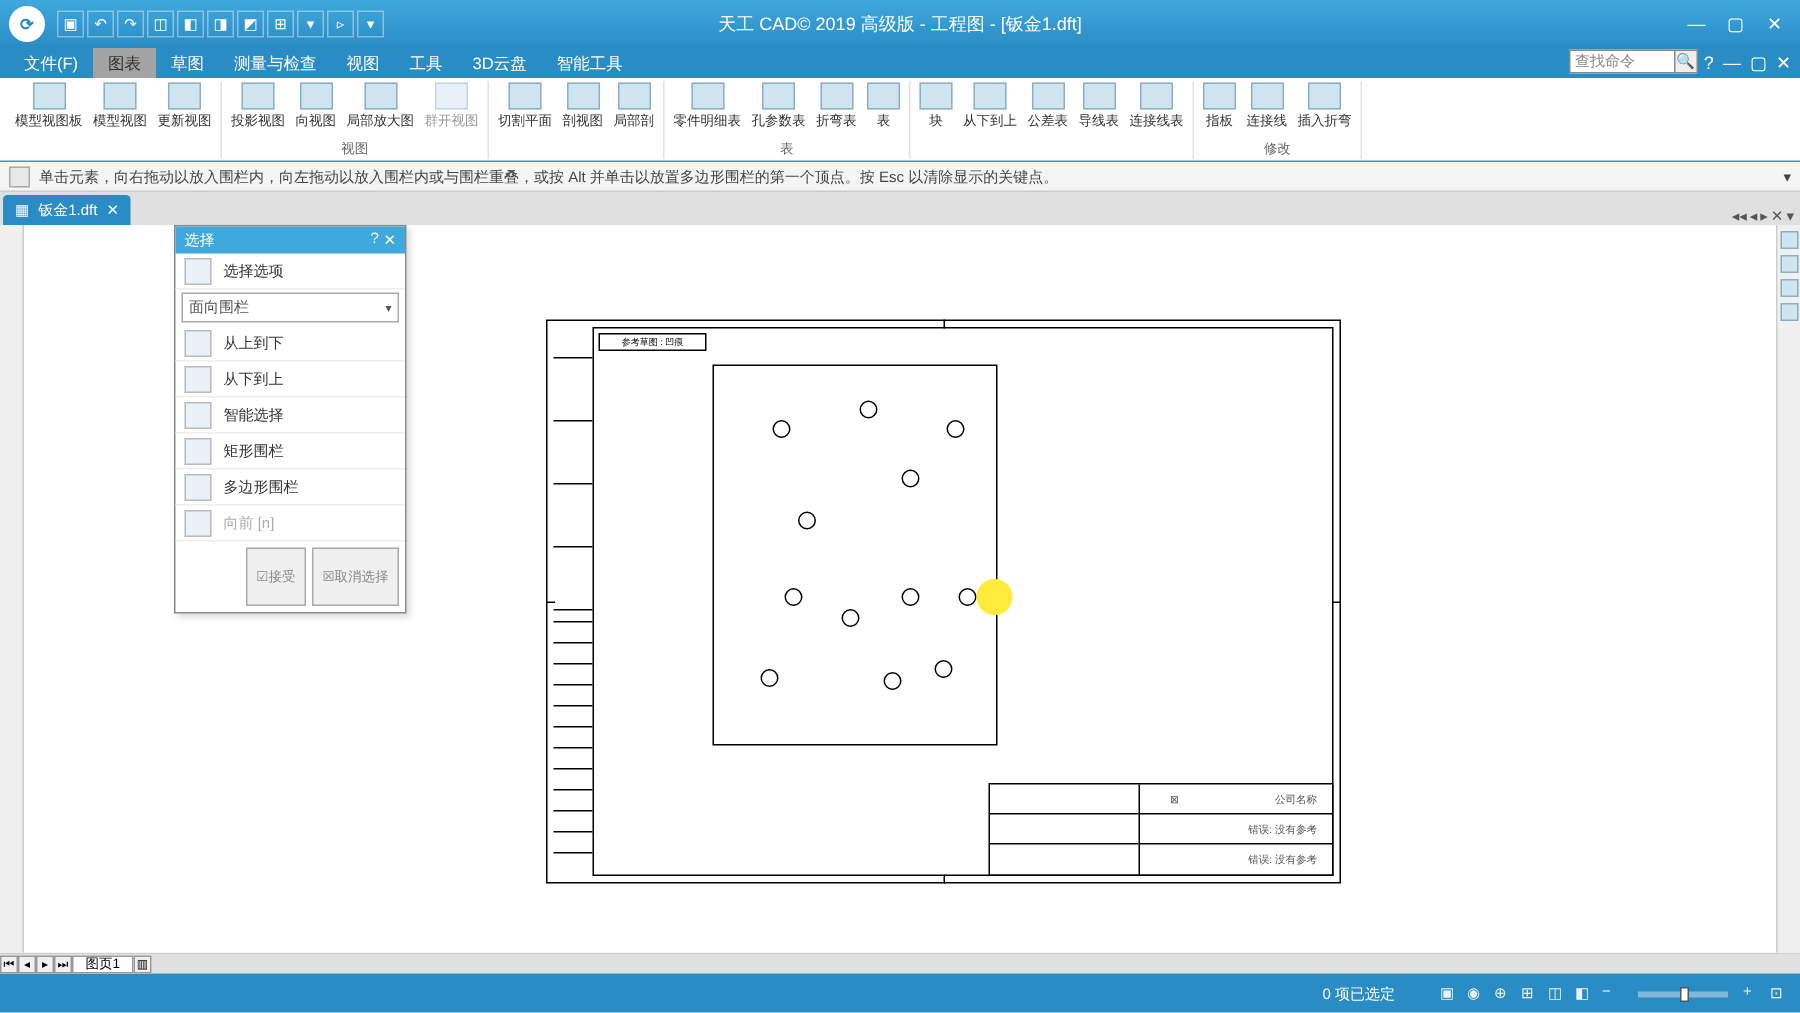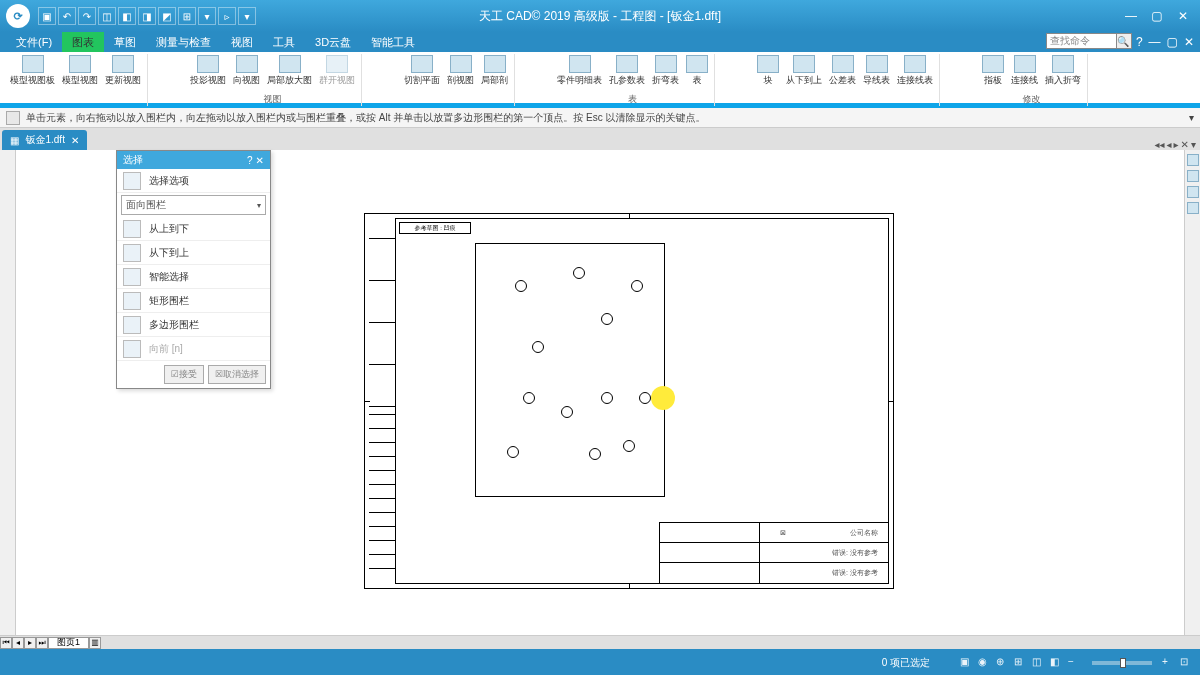--- a/index.html
+++ b/index.html
@@ -10,27 +10,27 @@
 .titlebar .round-btn { width: 24px; height: 24px; border-radius: 50%; background: #fff; margin-left: 6px; display: flex; align-items: center; justify-content: center; color: #2a8cc4; font-weight: bold; }
 .qat { display: flex; gap: 2px; margin-left: 8px; }
 .qat-btn { width: 18px; height: 18px; border: 1px solid rgba(255,255,255,0.4); display: flex; align-items: center; justify-content: center; font-size: 10px; cursor: pointer; }
 .title-text { position: absolute; left: 50%; transform: translateX(-50%); font-size: 12px; }
 .win-controls { margin-left: auto; display: flex; gap: 4px; padding-right: 6px; }
 .win-btn { width: 22px; height: 18px; display: flex; align-items: center; justify-content: center; cursor: pointer; font-size: 12px; }
 
 
 .menubar { height: 20px; background: #2a8cc4; display: flex; align-items: center; padding-left: 6px; color: #fff; position: relative; }
 .menu-item { padding: 0 10px; font-size: 11px; cursor: pointer; height: 100%; display: flex; align-items: center; }
-.menu-item.active { background: #22c55e; color: #333; }
+.menu-item.active { background: #a3a3a3; color: #333; }
 .search-box { position: absolute; right: 70px; top: 1px; width: 84px; height: 16px; background: #fff; border: 1px solid #888; display: flex; align-items: center; font-size: 10px; color: #888; padding: 0 3px; }
 .search-icon-btn { position: absolute; right: 68px; top: 1px; width: 16px; height: 16px; background: #eee; border: 1px solid #888; display:flex;align-items:center;justify-content:center;font-size:10px;cursor:pointer; }
 .menubar-right { position: absolute; right: 6px; display: flex; gap: 6px; font-size: 12px; }
 
 
-.ribbon { height: 56px; background: #fff; border-bottom: 5px solid #0ea5e9; display: flex; align-items: flex-start; padding: 2px 4px; gap: 36px; }
+.ribbon { height: 56px; background: #fff; border-bottom: 1px solid #0ea5e9; display: flex; align-items: flex-start; padding: 2px 4px; }
 .ribbon-group { display: flex; flex-direction: column; align-items: center; padding: 0 4px; border-right: 1px solid #e0e0e0; height: 52px; }
 .ribbon-row { display: flex; gap: 3px; }
 .ribbon-btn { display: flex; flex-direction: column; align-items: center; cursor: pointer; padding: 1px 2px; }
 .ribbon-icon { width: 22px; height: 18px; background: #d0e5f0; border: 1px solid #88b0c8; }
 .ribbon-label { font-size: 9px; color: #333; margin-top: 1px; white-space: nowrap; }
 .group-label { font-size: 9px; color: #666; margin-top: auto; }
 
 
 .hintbar { height: 20px; background: #f5f5f5; border-bottom: 1px solid #ccc; display: flex; align-items: center; padding: 0 6px; font-size: 10px; color: #444; }
 .hint-arrow { width: 14px; height: 14px; border: 1px solid #aaa; background: #e8e8e8; margin-right: 6px; }
@@ -52,21 +52,21 @@
 .panel { position: absolute; left: 100px; top: 0; width: 155px; background: #fff; border: 1px solid #888; box-shadow: 2px 2px 4px rgba(0,0,0,0.15); }
 .panel-title { height: 18px; background: #3fa8dd; color: #fff; display: flex; align-items: center; padding: 0 6px; font-size: 10px; }
 .panel-title-right { margin-left: auto; display: flex; gap: 3px; cursor: pointer; }
 .panel-body { padding: 0; }
 .panel-row { height: 24px; display: flex; align-items: center; padding: 0 6px; gap: 8px; font-size: 10px; color: #333; border-bottom: 1px solid #eee; }
 .panel-row.disabled { color: #aaa; }
 .panel-row-icon { width: 18px; height: 18px; border: 1px solid #bbb; background: #eaf2f8; flex-shrink: 0; }
 .panel-dropdown { height: 20px; border: 1px solid #aaa; margin: 2px 4px; display: flex; align-items: center; padding: 0 4px; font-size: 10px; color: #555; position: relative; }
 .panel-dropdown::after { content: "▾"; position: absolute; right: 4px; font-size: 8px; }
 .panel-footer { display: flex; justify-content: flex-end; gap: 4px; padding: 4px; }
-.pf-btn { font-size: 9px; padding: 2px 6px; border: 1px solid #aaa; background: #f0f0f0; color: #888; }
+.pf-btn { font-size: 9px; padding: 12px 6px; border: 1px solid #aaa; background: #f0f0f0; color: #888; }
 
 
 .sheet { position: absolute; left: 348px; top: 63px; width: 530px; height: 376px; background: #fff; border: 1px solid #000; }
 .sheet-shadow { position: absolute; left: 352px; top: 67px; width: 530px; height: 376px; background: #888; z-index: -1; }
 .sheet-border2 { position: absolute; left: 30px; top: 4px; right: 4px; bottom: 4px; border: 1px solid #000; }
 .sheet-ruler-marks-left { position: absolute; left: 4px; top: 4px; width: 26px; bottom: 4px; }
 .rm { position: absolute; left:0; right:0; border-top: 1px solid #000; font-size: 6px; text-align:center; }
 .sheet-header-box { position: absolute; left: 34px; top: 8px; width: 72px; height: 12px; border: 1px solid #000; font-size: 6px; display:flex;align-items:center;justify-content:center; }
 .inner-rect { position: absolute; left: 110px; top: 29px; width: 190px; height: 254px; border: 1px solid #000; }
 .hole { position: absolute; width: 12px; height: 12px; border: 1px solid #000; border-radius: 50%; }

